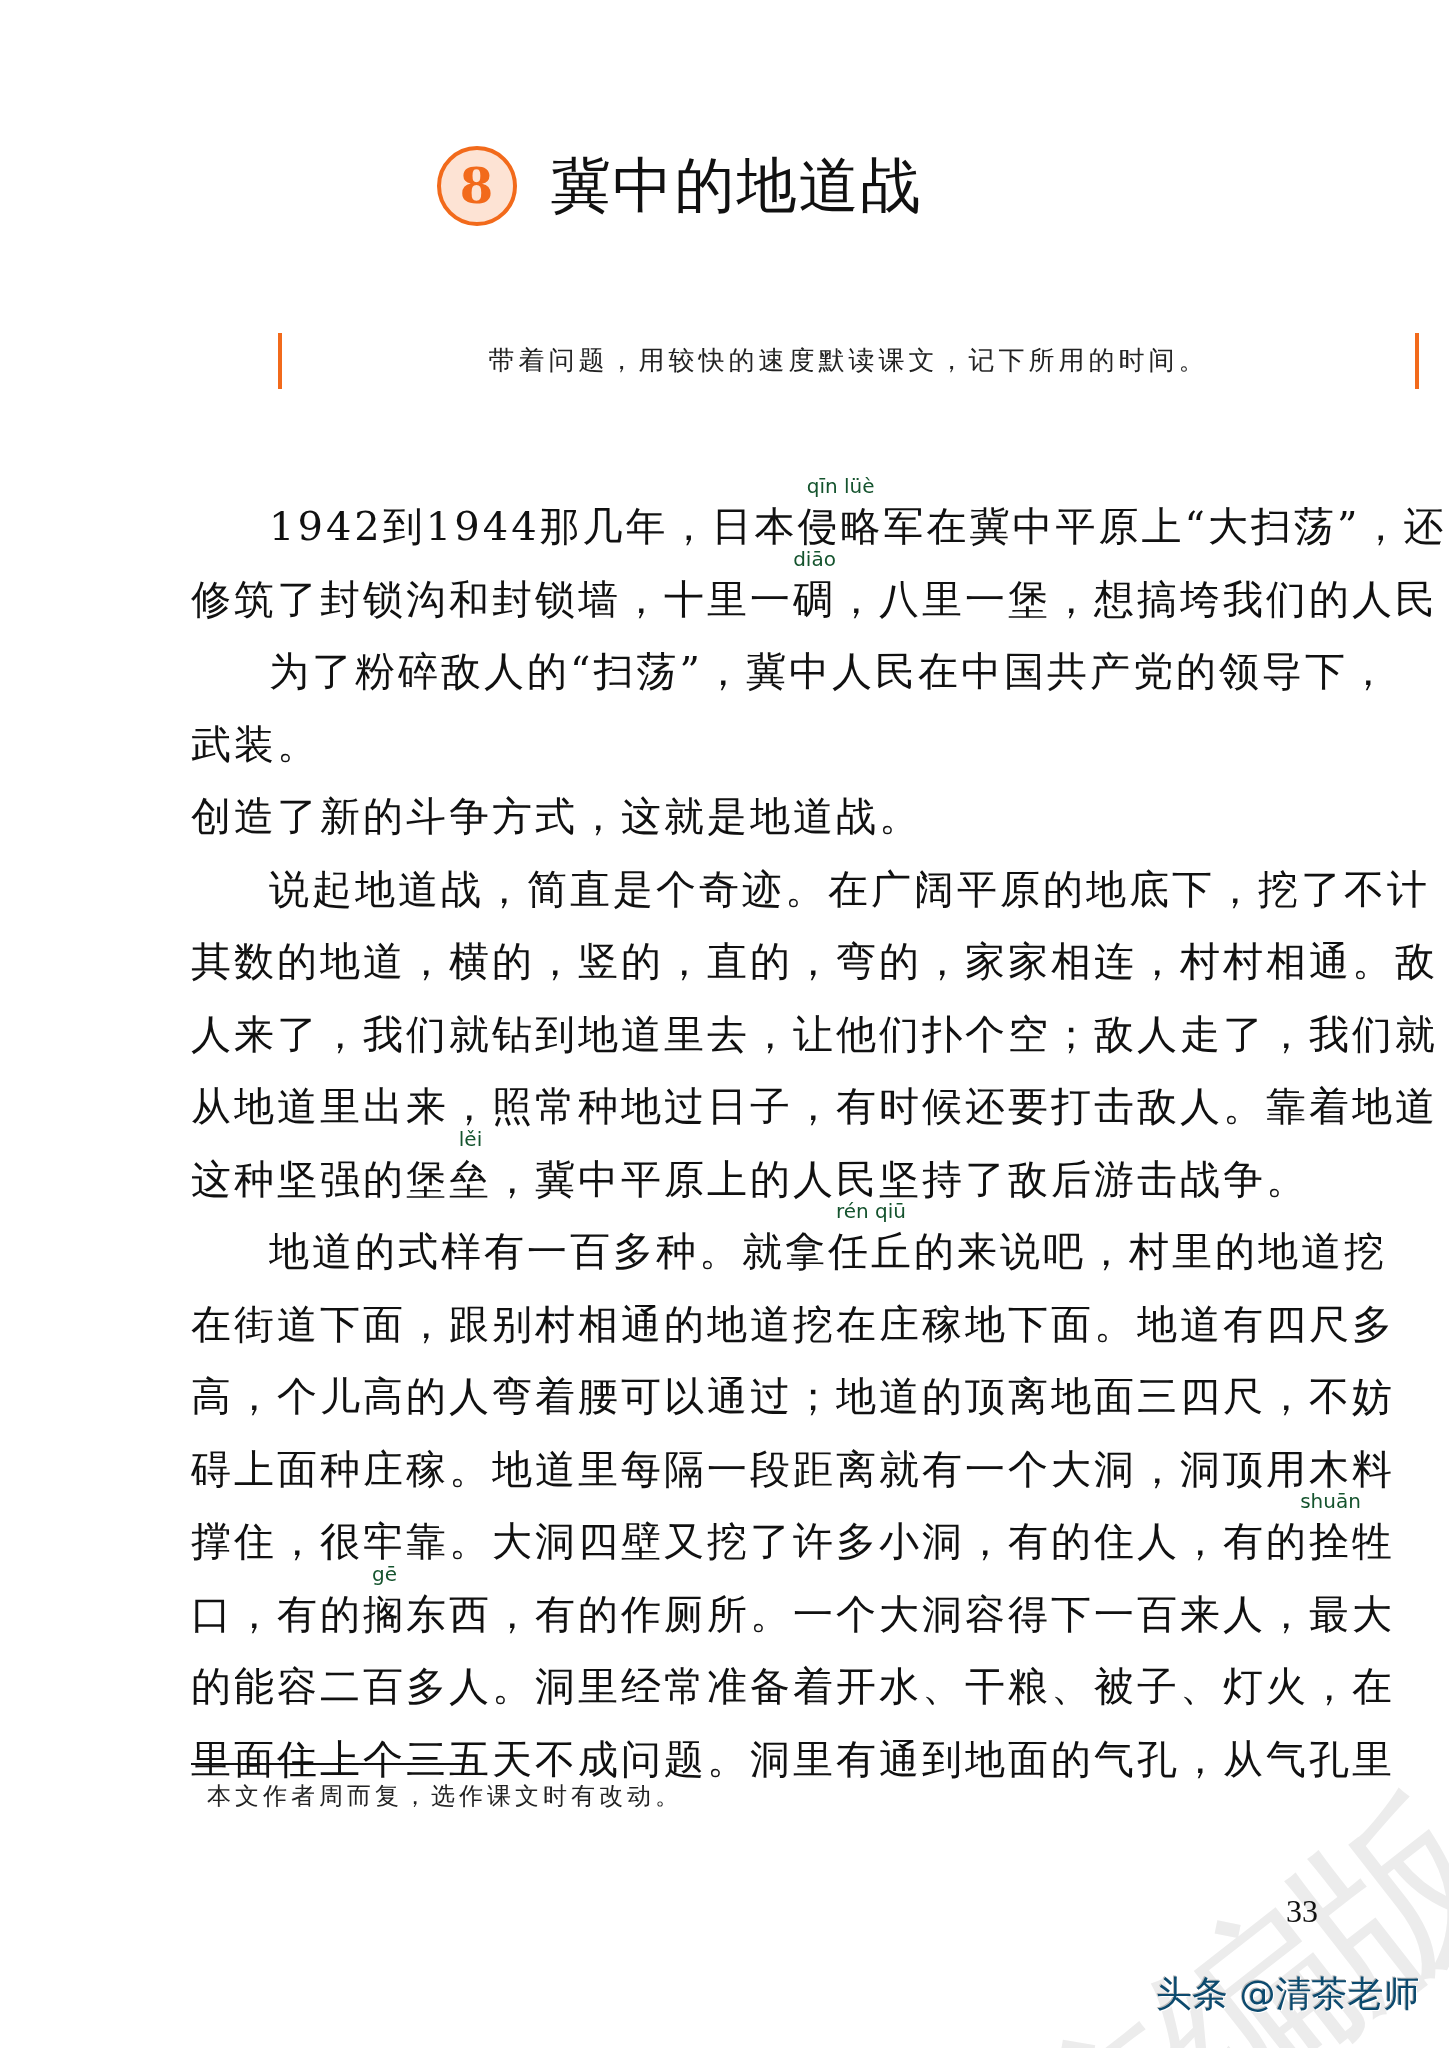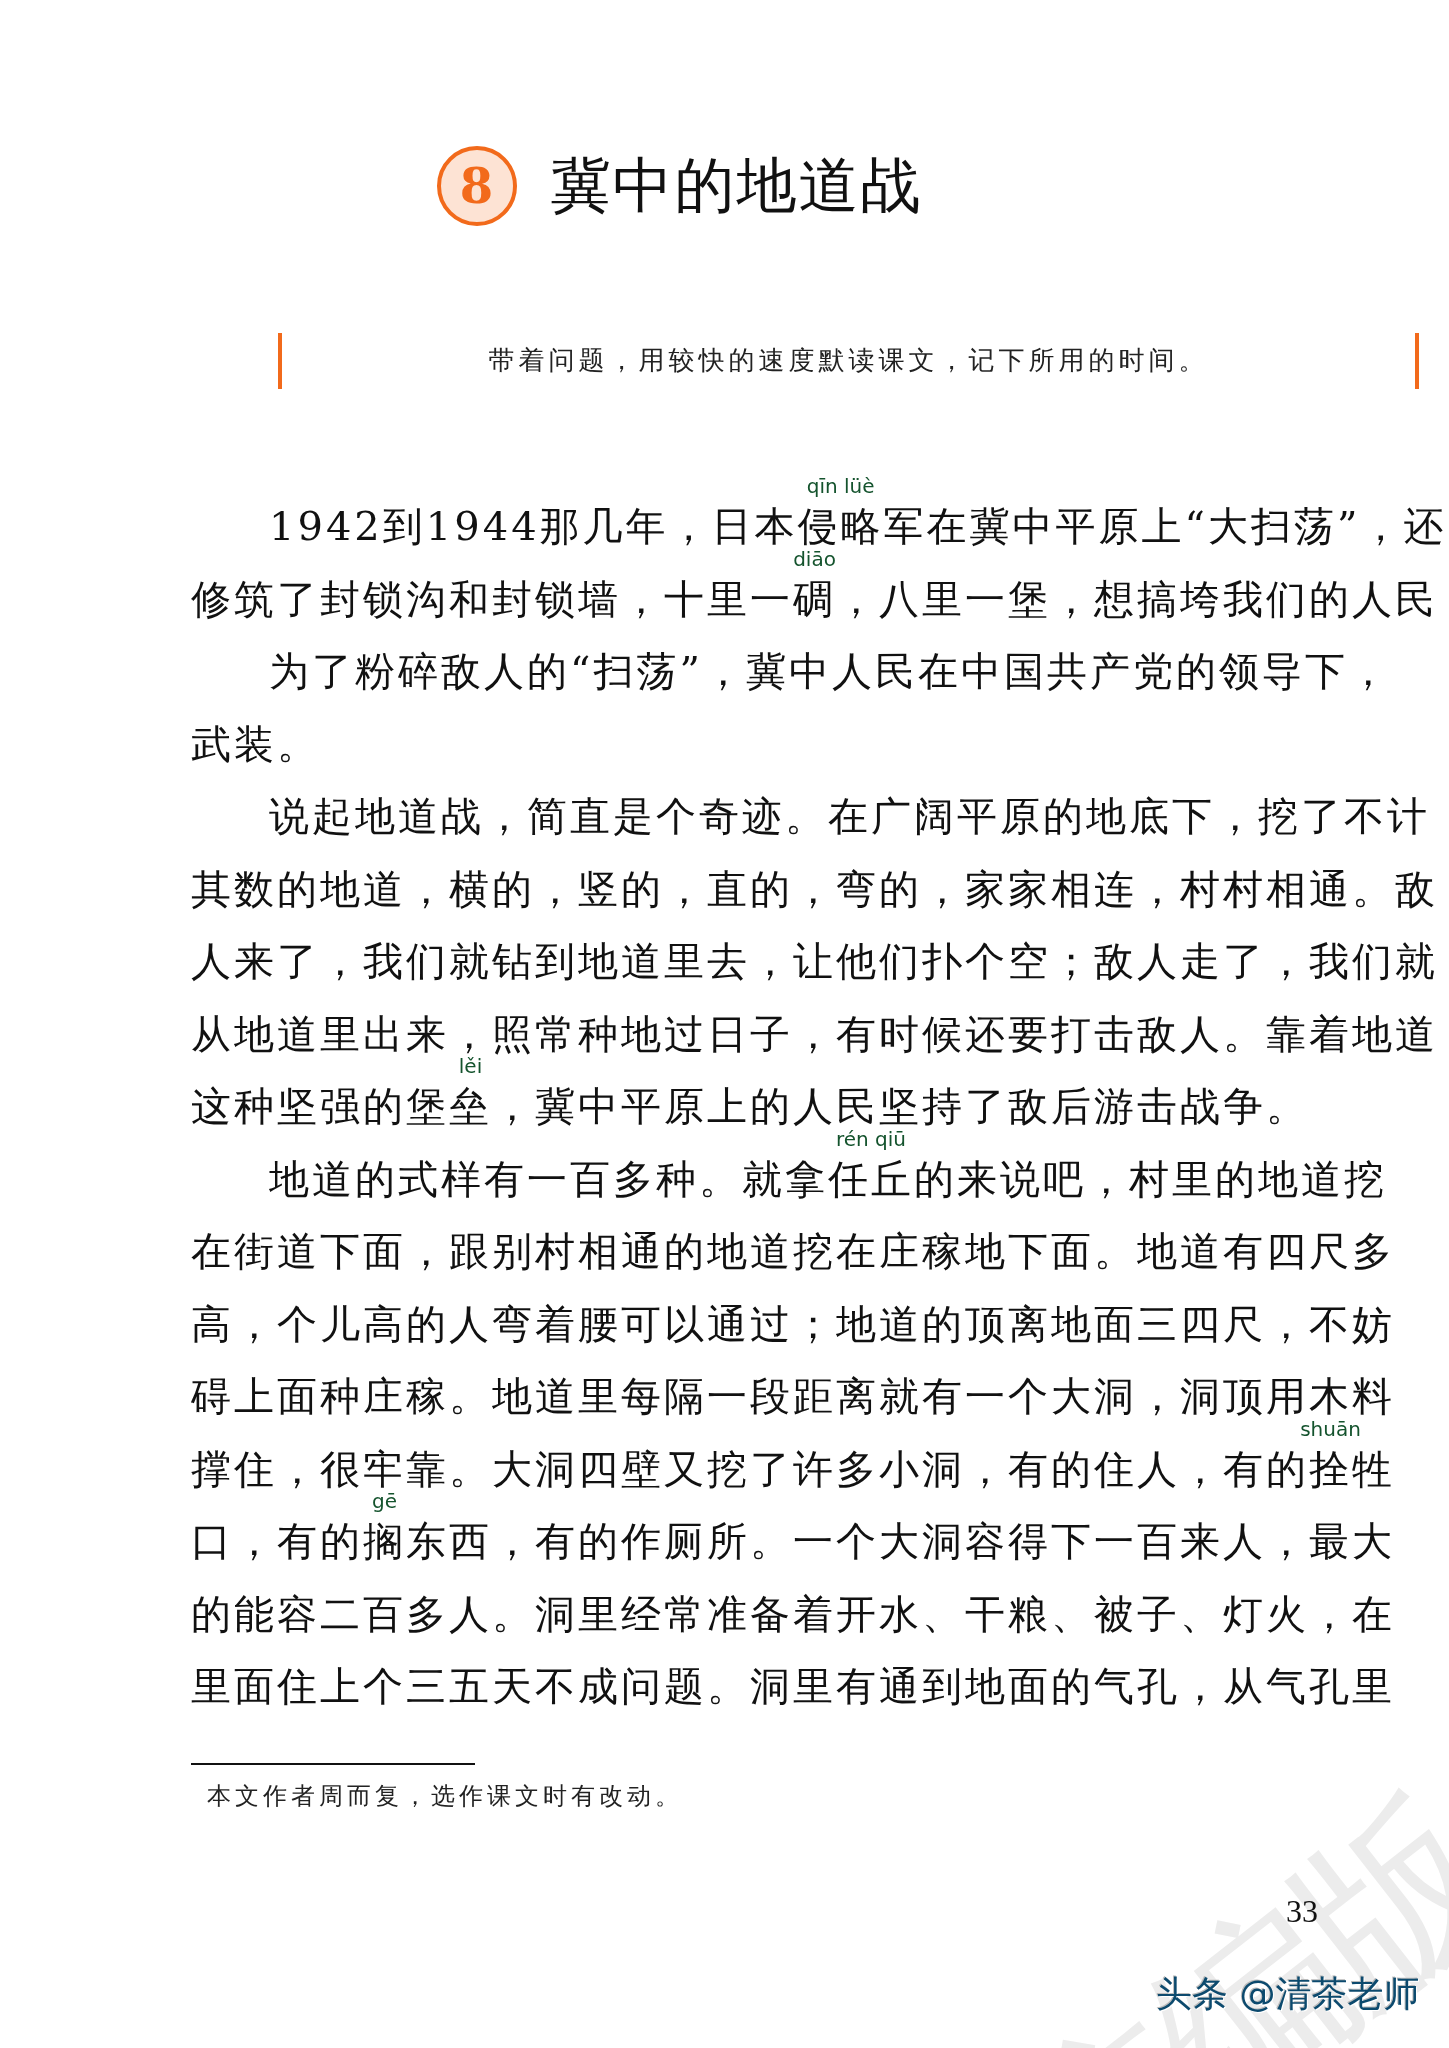--- a/index.html
+++ b/index.html
@@ -63,20 +63,21 @@
   <div class="inst-bar left"></div>
   <div class="inst-text">带着问题，用较快的速度默读课文，记下所用的时间。</div>
   <div class="inst-bar right"></div>
 </div>
 
 <div class="body" id="body-text">
     <div class="line indent"><span>1942到1944那几年，日本</span><span class="ruby-wrap"><span class="pinyin">qīn lüè</span><span>侵略</span></span><span>军在冀中平原上“大扫荡”，还</span></div>
     <div class="line"><span>修筑了封锁沟和封锁墙，十里一</span><span class="ruby-wrap"><span class="pinyin">diāo</span><span>碉</span></span><span>，八里一堡，想搞垮我们的人民</span></div>
     <div class="line indent"><span>为了粉碎敌人的“扫荡”，冀中人民在中国共产党的领导下，</span></div>
     <div class="line"><span>武装。</span></div>
+    <div class="line"><span>创造了新的斗争方式，这就是地道战。</span></div>
     <div class="line indent"><span>说起地道战，简直是个奇迹。在广阔平原的地底下，挖了不计</span></div>
     <div class="line"><span>其数的地道，横的，竖的，直的，弯的，家家相连，村村相通。敌</span></div>
     <div class="line"><span>人来了，我们就钻到地道里去，让他们扑个空；敌人走了，我们就</span></div>
     <div class="line"><span>从地道里出来，照常种地过日子，有时候还要打击敌人。靠着地道</span></div>
     <div class="line"><span>这种坚强的堡</span><span class="ruby-wrap"><span class="pinyin">lěi</span><span>垒</span></span><span>，冀中平原上的人民坚持了敌后游击战争。</span></div>
     <div class="line indent"><span>地道的式样有一百多种。就拿</span><span class="ruby-wrap"><span class="pinyin">rén qiū</span><span>任丘</span></span><span>的来说吧，村里的地道挖</span></div>
     <div class="line"><span>在街道下面，跟别村相通的地道挖在庄稼地下面。地道有四尺多</span></div>
     <div class="line"><span>高，个儿高的人弯着腰可以通过；地道的顶离地面三四尺，不妨</span></div>
     <div class="line"><span>碍上面种庄稼。地道里每隔一段距离就有一个大洞，洞顶用木料</span></div>
     <div class="line"><span>撑住，很牢靠。大洞四壁又挖了许多小洞，有的住人，有的</span><span class="ruby-wrap"><span class="pinyin">shuān</span><span>拴</span></span><span>牲</span></div>

